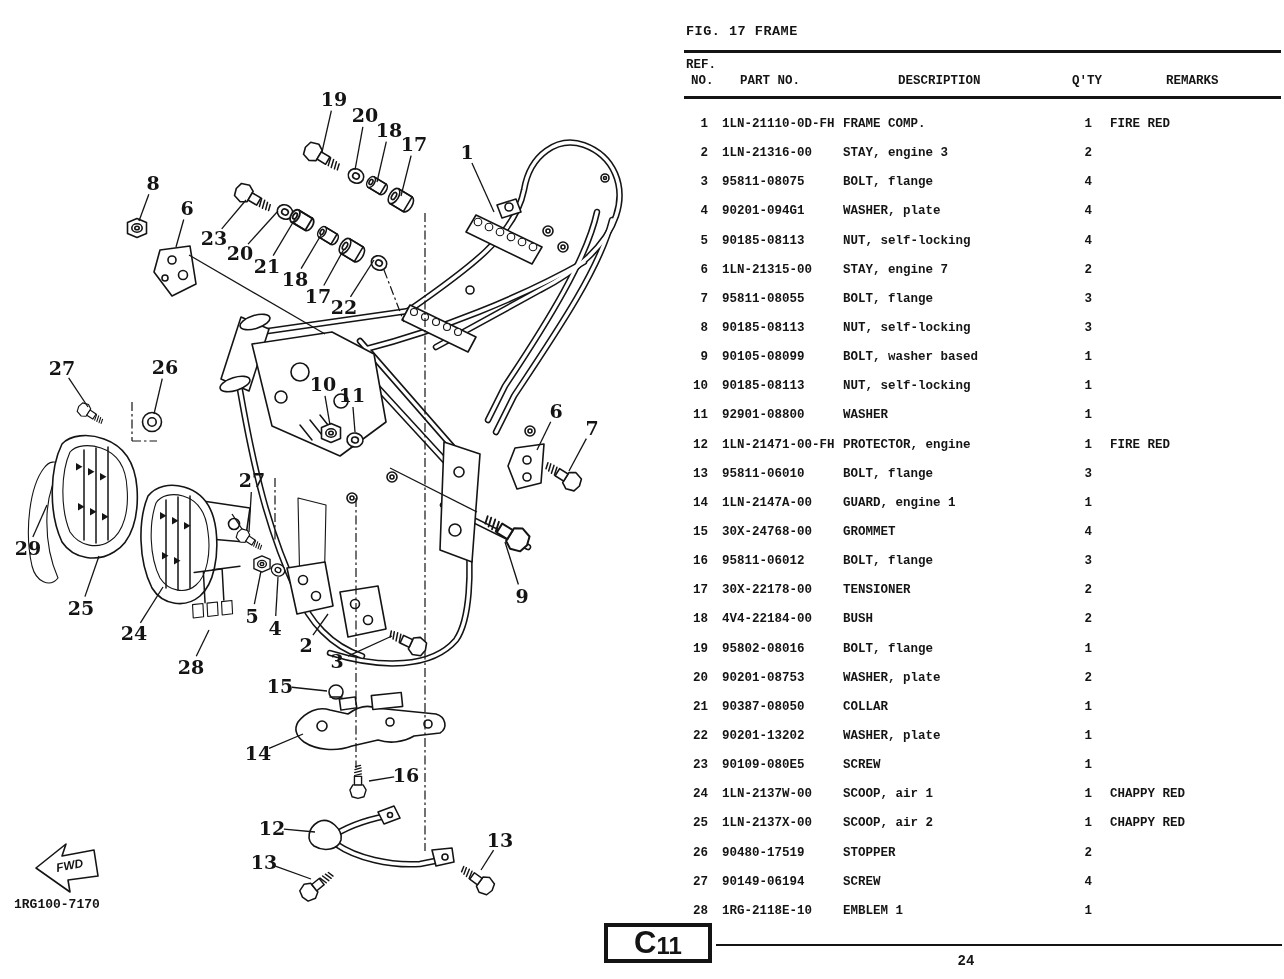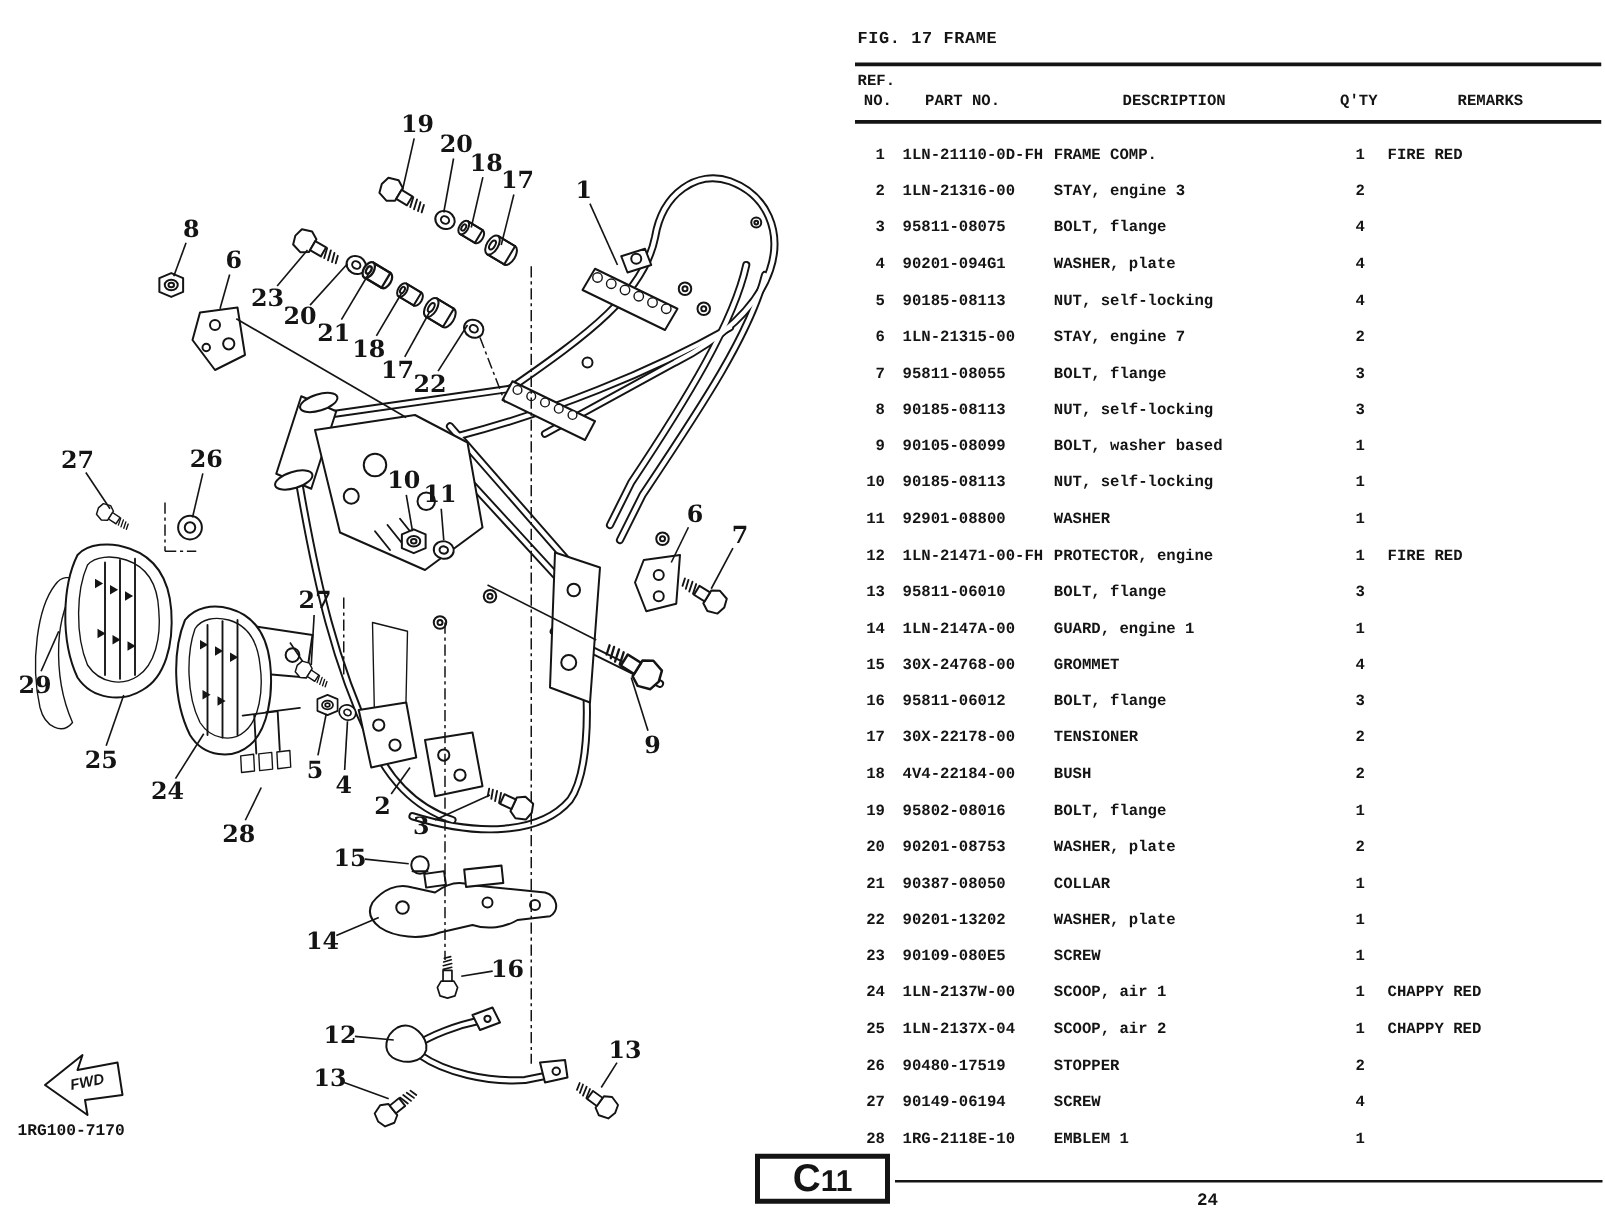--- a/index.html
+++ b/index.html
@@ -575,21 +575,21 @@
         </div>
         <div class="prow">
           <span class="c-ref">24</span>
           <span class="c-part">1LN-2137W-00</span>
           <span class="c-desc">SCOOP, air 1</span>
           <span class="c-qty">1</span>
           <span class="c-rem">CHAPPY RED</span>
         </div>
         <div class="prow">
           <span class="c-ref">25</span>
-          <span class="c-part">1LN-2137X-04</span>
+          <span class="c-part">1LN-2137X-00</span>
           <span class="c-desc">SCOOP, air 2</span>
           <span class="c-qty">1</span>
           <span class="c-rem">CHAPPY RED</span>
         </div>
         <div class="prow">
           <span class="c-ref">26</span>
           <span class="c-part">90480-17519</span>
           <span class="c-desc">STOPPER</span>
           <span class="c-qty">2</span>
           <span class="c-rem"></span>

